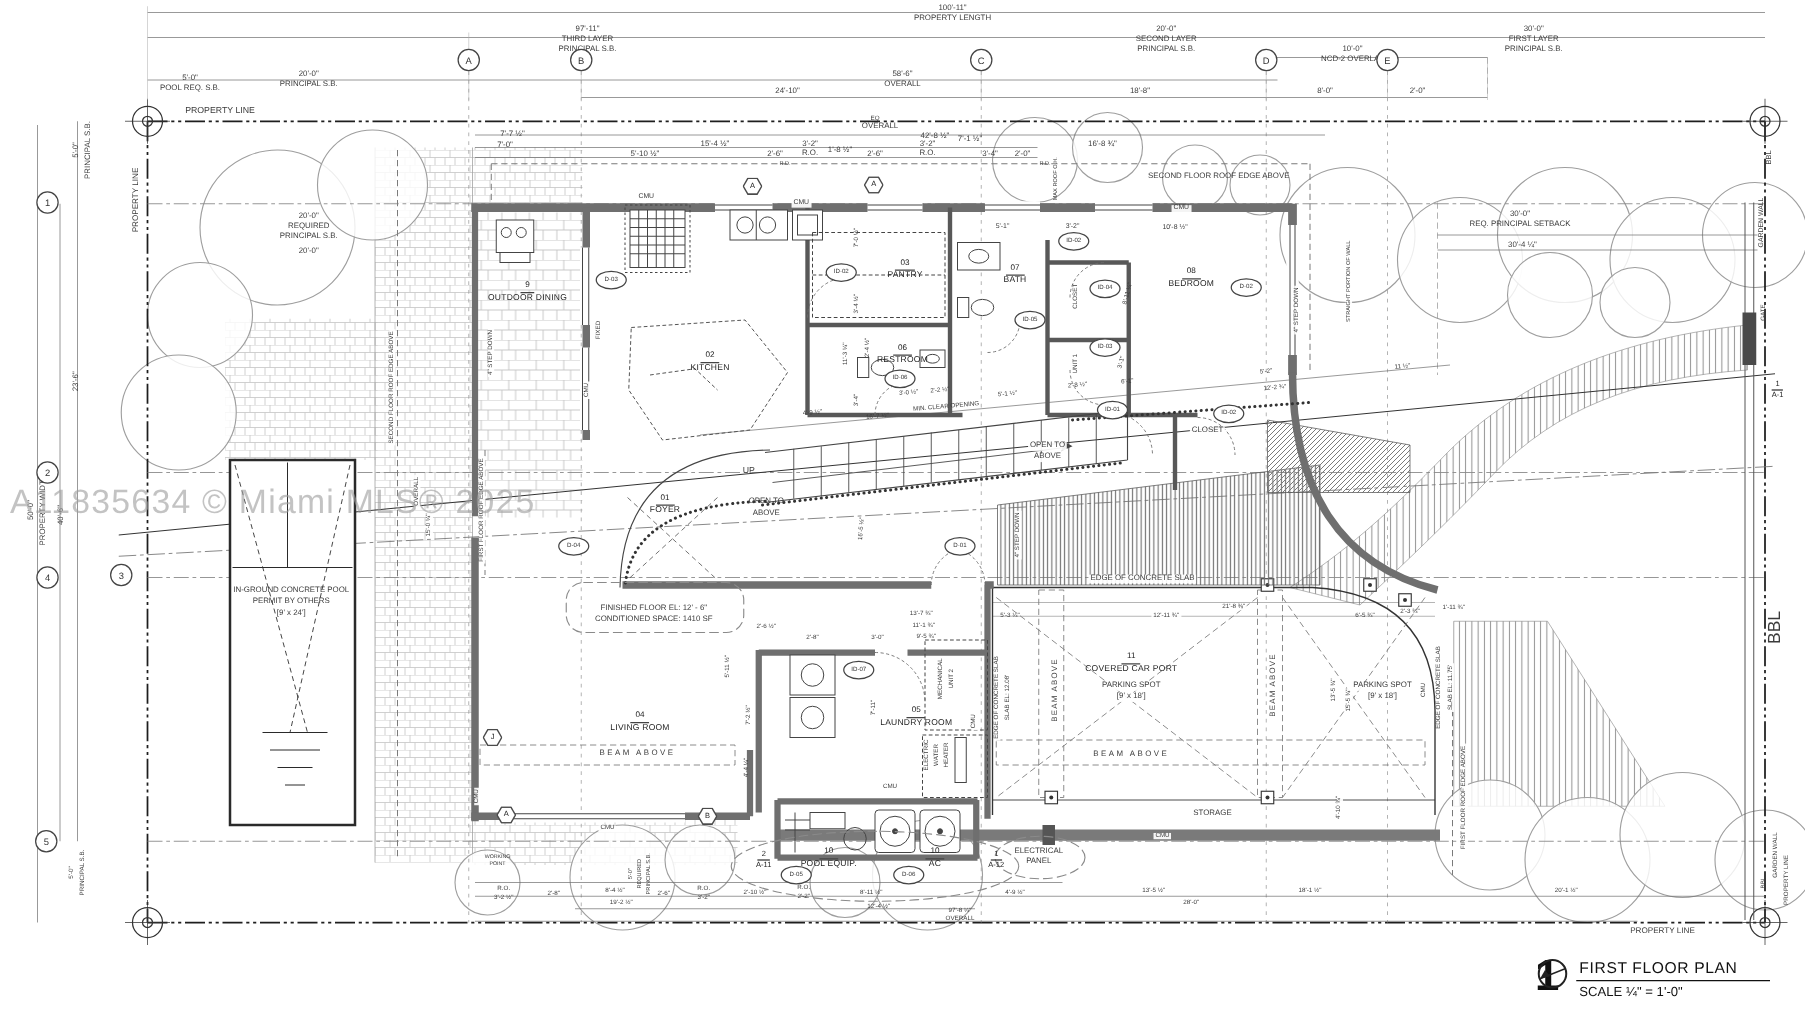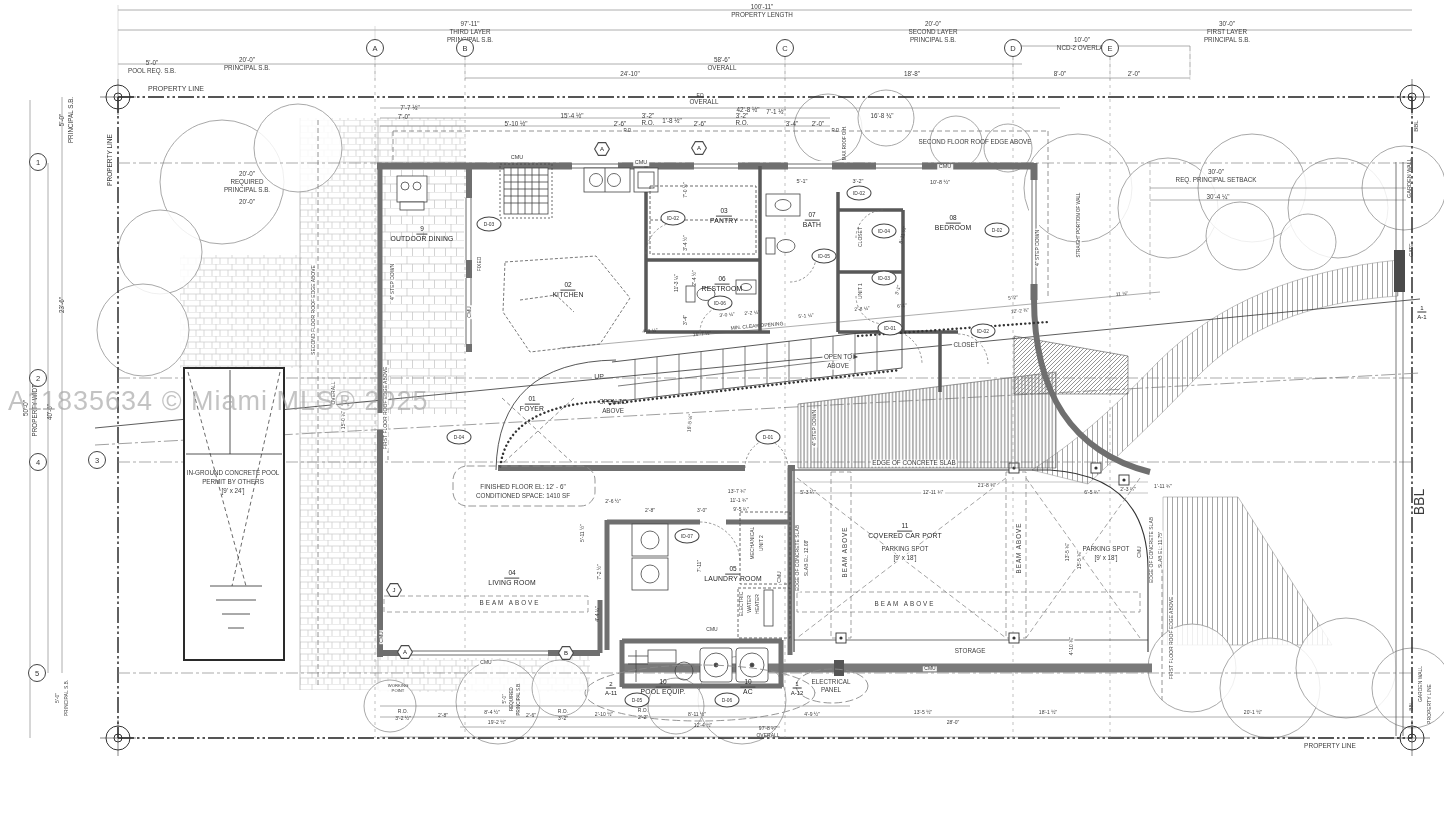--- a/index.html
+++ b/index.html
@@ -613,14 +613,28 @@
         <span class="under">A-12</span>
       </div>
       <div class="sect" style="left: 1422px; top: 312px;">
         <span class="over">1</span>
         <span class="under">A-1</span>
       </div>
     </div>
 
 <div id="watermark">A11835634 © Miami MLS® 2025</div>
 
-
+<div id="title-block">
+  <div id="sheet-num">1</div>
+  <div class="tb-text">
+    <div class="tb-title">FIRST FLOOR PLAN</div>
+    <div class="tb-scale">SCALE ¼" = 1'-0"</div>
+  </div>
+  <div id="north">
+    <svg width="28" height="28" viewBox="0 0 28 28">
+      <circle cx="14" cy="14" r="11" stroke="#222" stroke-width="1.6" fill="none"></circle>
+      <path d="M4,18 L24,10" stroke="#222" stroke-width="1.2" fill="none"></path>
+      <path d="M4,18 L12,16 L8,11 Z" fill="#222"></path>
+    </svg>
+  </div>
 </div>
 
+</div>
+
 </body></html>

